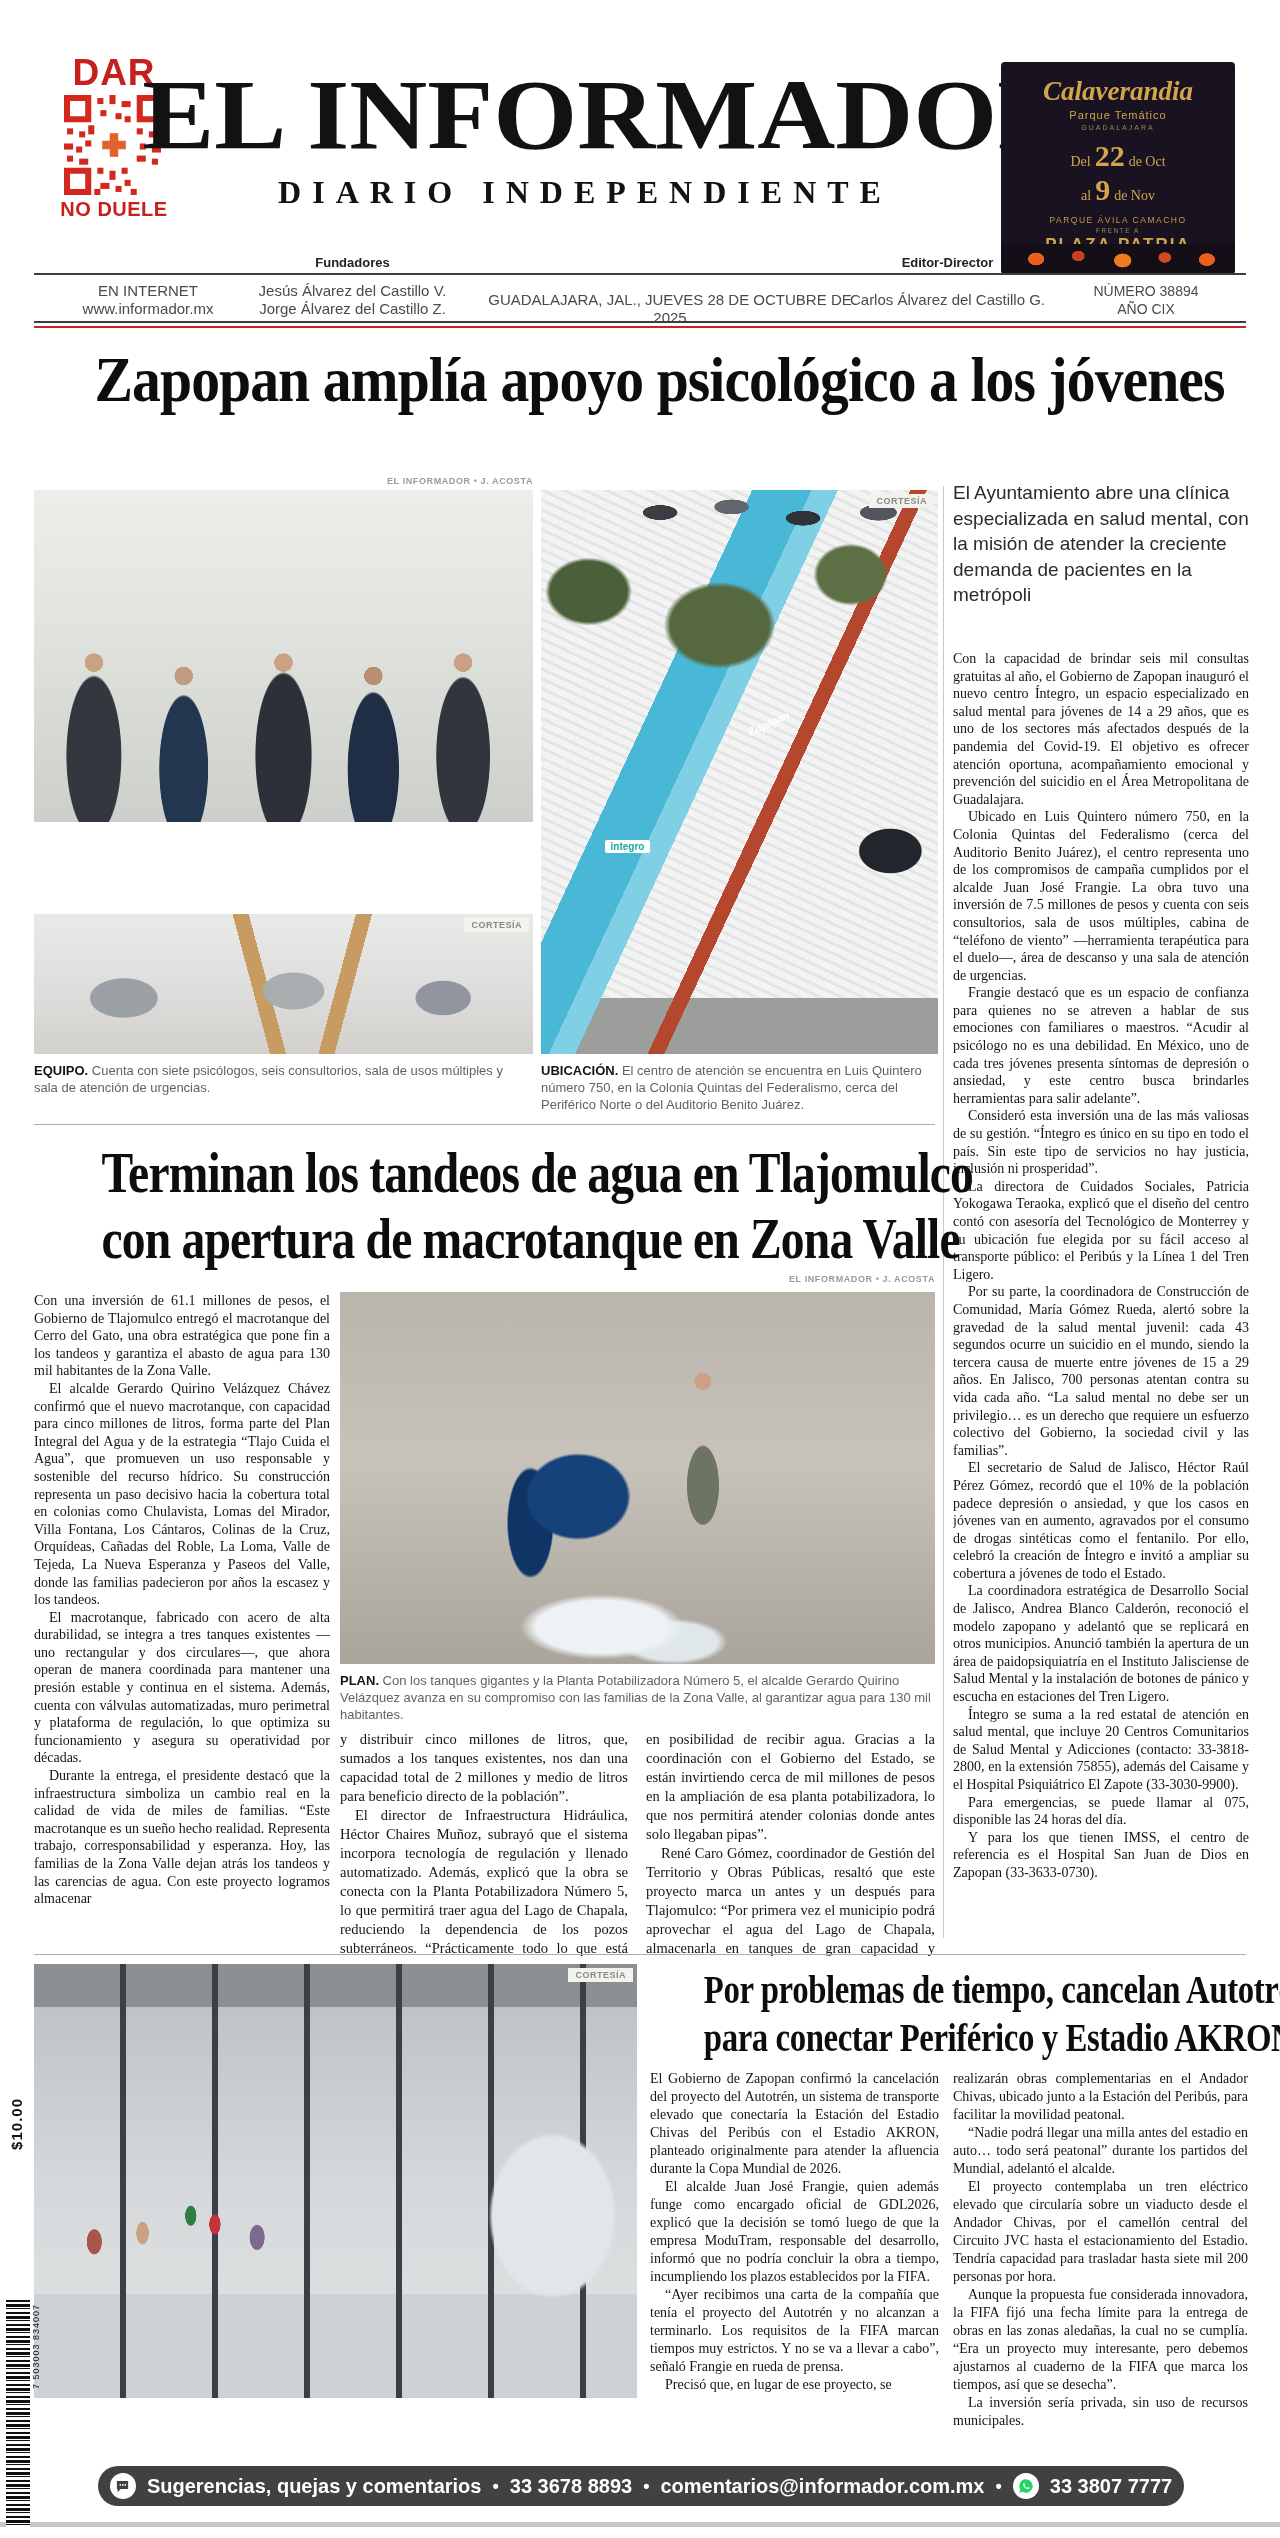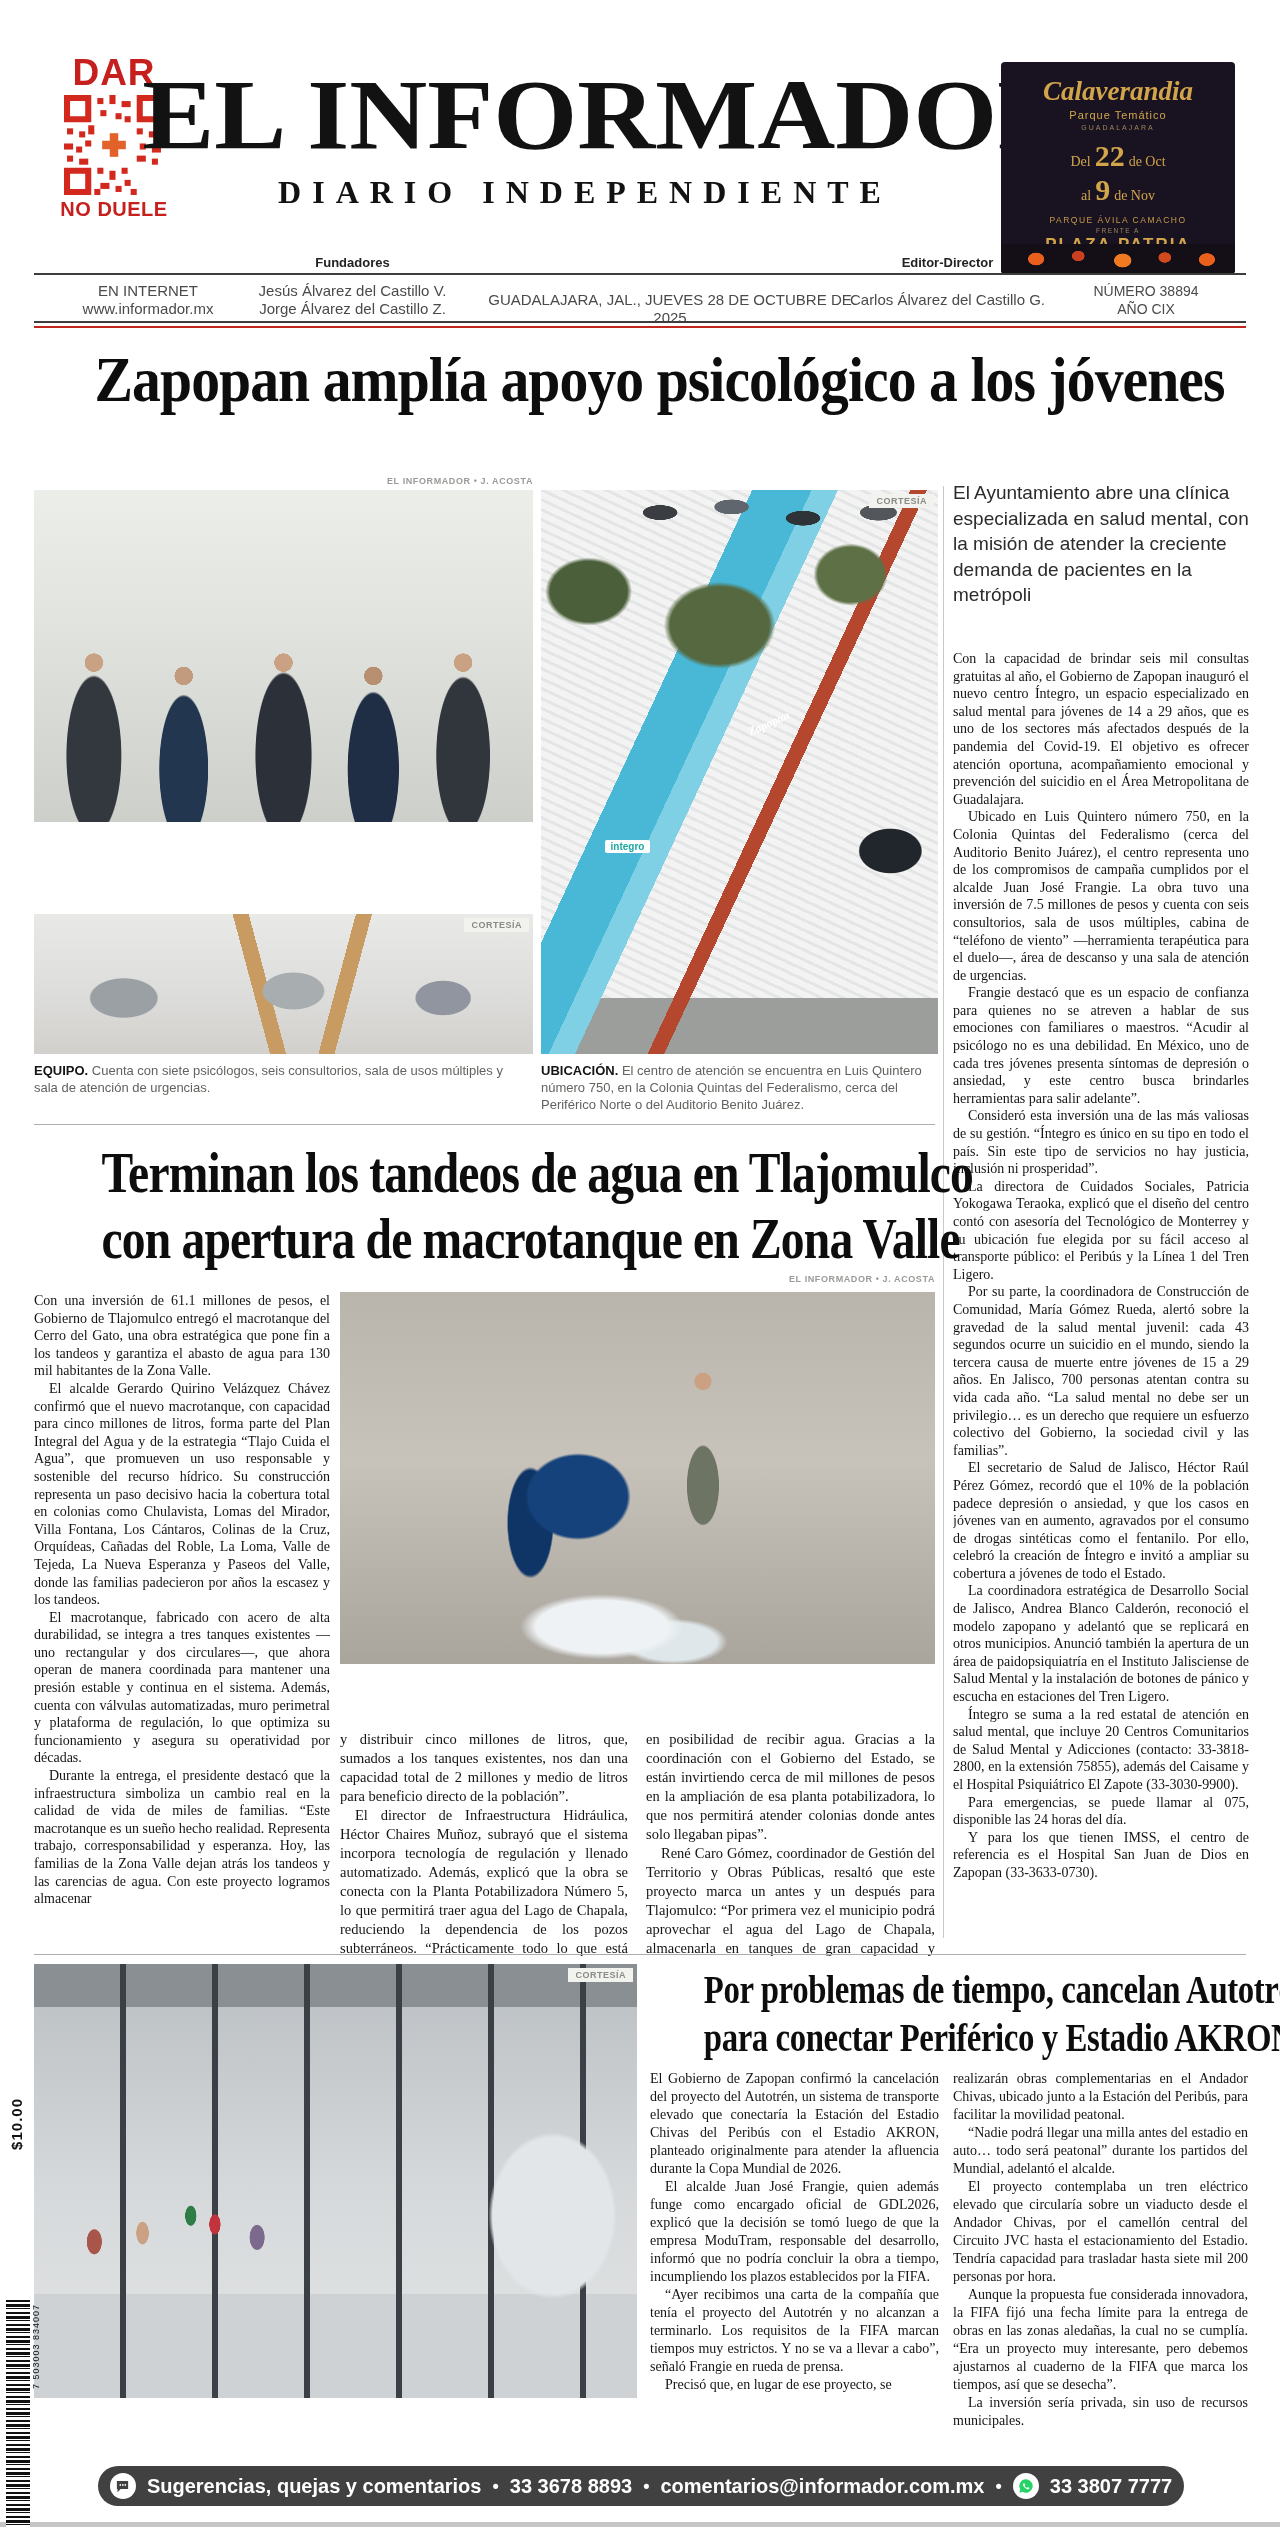--- a/index.html
+++ b/index.html
@@ -270,20 +270,23 @@
       </div>
   </div>
   <div class="abs credit" style="left:34px;top:1266px;width:901px;">EL INFORMADOR • J. ACOSTA</div>
   <div class="abs bodycol" style="left:34px;top:1284px;width:296px;height:664px;">
       <p>Con una inversión de 61.1 millones de pesos, el Gobierno de Tlajomulco entregó el macrotanque del Cerro del Gato, una obra estratégica que pone fin a los tandeos y garantiza el abasto de agua para 130 mil habitantes de la Zona Valle.</p>
       <p>El alcalde Gerardo Quirino Velázquez Chávez confirmó que el nuevo macrotanque, con capacidad para cinco millones de litros, forma parte del Plan Integral del Agua y de la estrategia “Tlajo Cuida el Agua”, que promueven un uso responsable y sostenible del recurso hídrico. Su construcción representa un paso decisivo hacia la cobertura total en colonias como Chulavista, Lomas del Mirador, Villa Fontana, Los Cántaros, Colinas de la Cruz, Orquídeas, Cañadas del Roble, La Loma, Valle de Tejeda, La Nueva Esperanza y Paseos del Valle, donde las familias padecieron por años la escasez y los tandeos.</p>
       <p>El macrotanque, fabricado con acero de alta durabilidad, se integra a tres tanques existentes —uno rectangular y dos circulares—, que ahora operan de manera coordinada para mantener una presión estable y continua en el sistema. Además, cuenta con válvulas automatizadas, muro perimetral y plataforma de regulación, lo que optimiza su funcionamiento y asegura su operatividad por décadas.</p>
       <p>Durante la entrega, el presidente destacó que la infraestructura simboliza un cambio real en la calidad de vida de miles de familias. “Este macrotanque es un sueño hecho realidad. Representa trabajo, corresponsabilidad y esperanza. Hoy, las familias de la Zona Valle dejan atrás los tandeos y las carencias de agua. Con este proyecto logramos almacenar</p>
     </div>
   <div class="photo ph-plan" style="left:340px;top:1284px;width:595px;height:372px;"></div>
+  <p class="abs caption" style="left:340px;top:1664px;width:595px;margin:0;">
+    <span class="cap-label">PLAN.</span><span> Con los tanques gigantes y la Planta Potabilizadora Número 5, el alcalde Gerardo Quirino Velázquez avanza en su compromiso con las familias de la Zona Valle, al garantizar agua para 130 mil habitantes.</span>
+  </p>
   <div class="abs bodycol lg" style="left:340px;top:1722px;width:288px;height:226px;">
       <p>y distribuir cinco millones de litros, que, sumados a los tanques existentes, nos dan una capacidad total de 2 millones y medio de litros para beneficio directo de la población”.</p>
       <p>El director de Infraestructura Hidráulica, Héctor Chaires Muñoz, subrayó que el sistema incorpora tecnología de regulación y llenado automatizado. Además, explicó que la obra se conecta con la Planta Potabilizadora Número 5, lo que permitirá traer agua del Lago de Chapala, reduciendo la dependencia de los pozos subterráneos. “Prácticamente todo lo que está alrededor del Cerro del Gato está</p>
     </div>
   <div class="abs bodycol lg" style="left:646px;top:1722px;width:289px;height:226px;">
       <p>en posibilidad de recibir agua. Gracias a la coordinación con el Gobierno del Estado, se están invirtiendo cerca de mil millones de pesos en la ampliación de esa planta potabilizadora, lo que nos permitirá atender colonias donde antes solo llegaban pipas”.</p>
       <p>René Caro Gómez, coordinador de Gestión del Territorio y Obras Públicas, resaltó que este proyecto marca un antes y un después para Tlajomulco: “Por primera vez el municipio podrá aprovechar el agua del Lago de Chapala, almacenarla en tanques de gran capacidad y distribuirla con eficiencia”.</p>
     </div>
 
   <div class="abs thinrule" style="left:34px;top:1946px;width:1212px;"></div>

